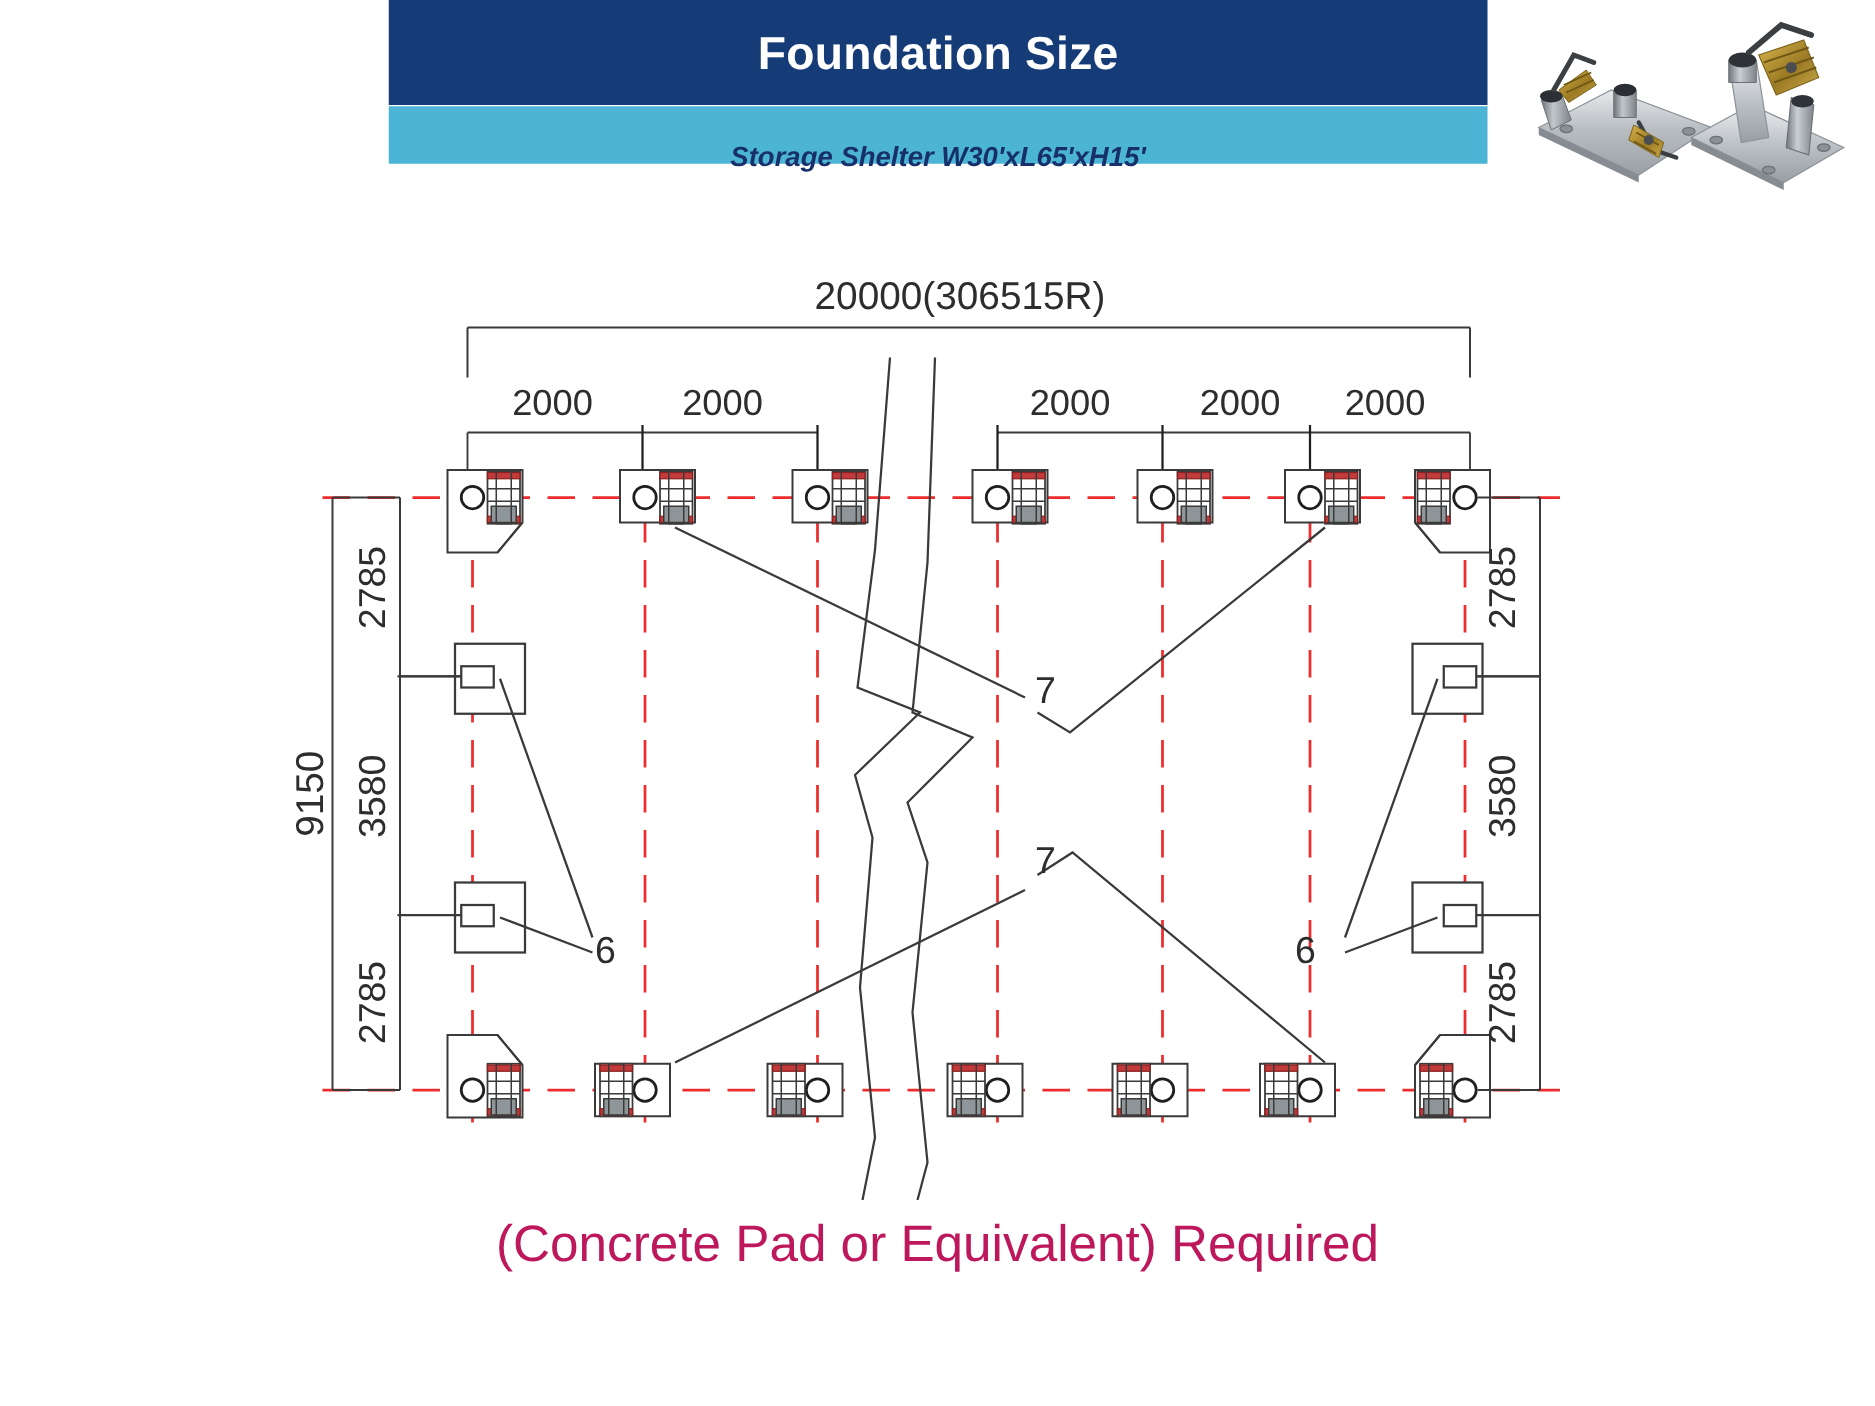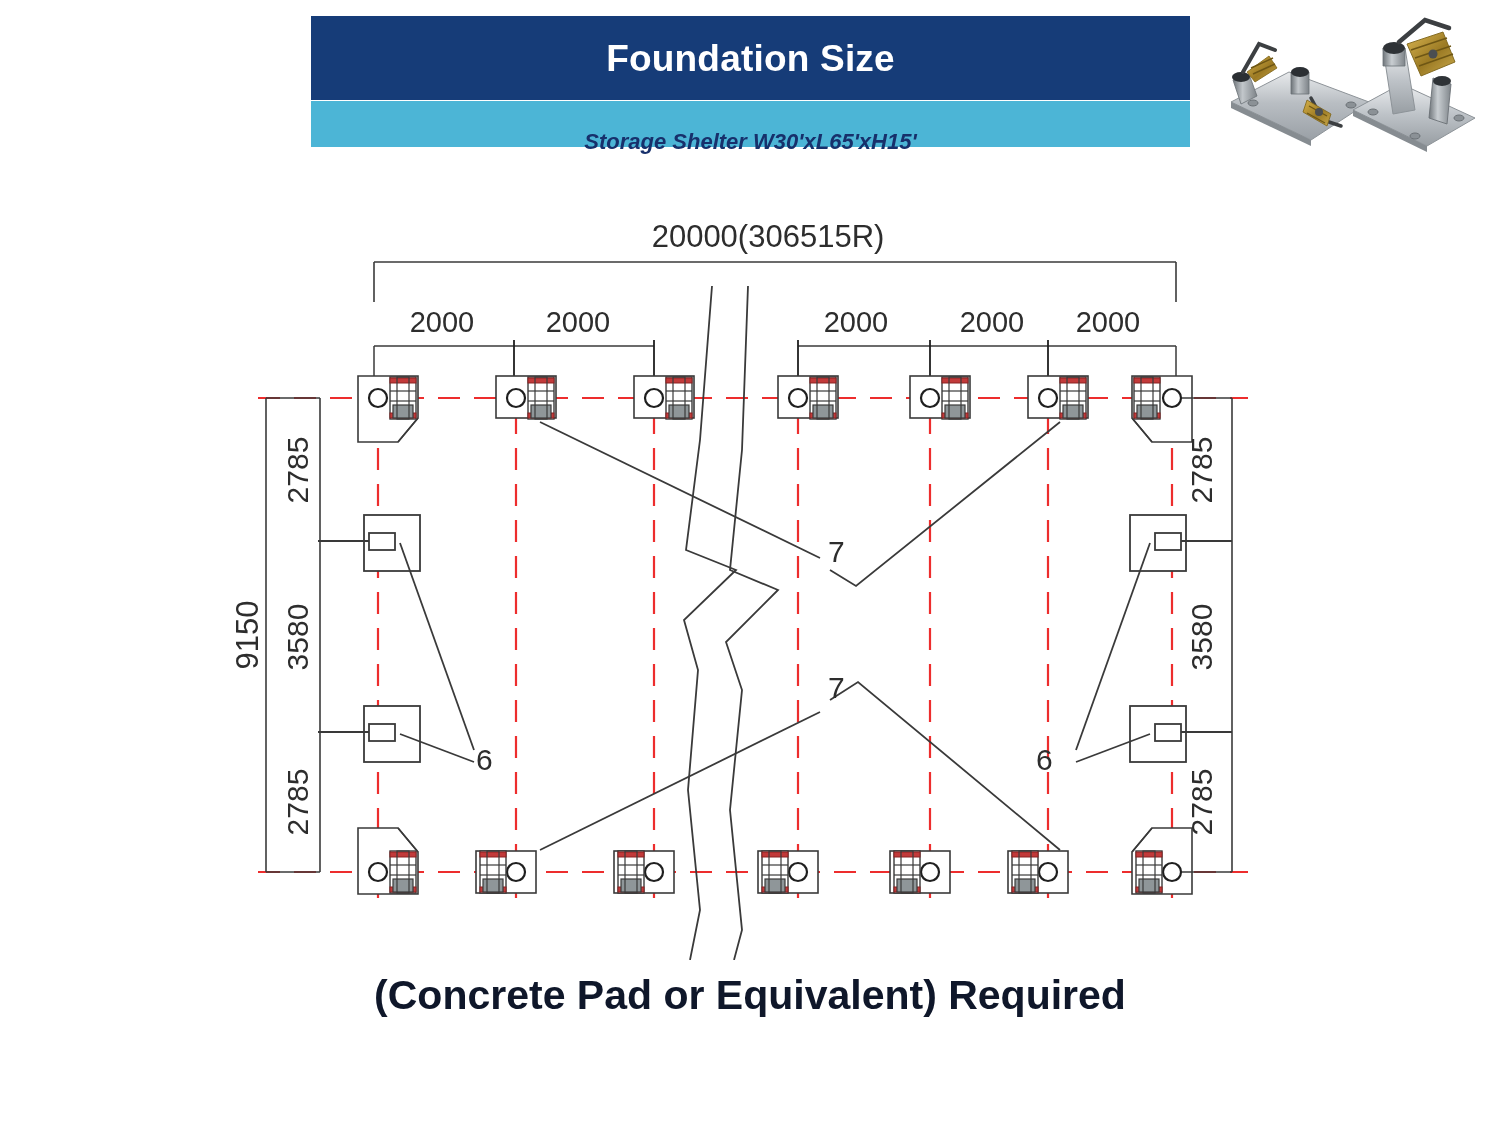--- a/index.html
+++ b/index.html
@@ -7,21 +7,21 @@
   body{
     width:1500px;height:1125px;
     background:#ffffff;
     font-family:"Liberation Sans",sans-serif;
     position:relative;
     overflow:hidden;
   }
 
   
   #header-block{
-    position:absolute;left:311px;top:16px;width:879px;height:131px;
+    position:absolute;left:311px;top:0;width:879px;height:131px;
   }
   #title-band{
     position:absolute;left:0;top:0;width:100%;height:84px;
     background:#163C78;
     display:flex;align-items:center;justify-content:center;
   }
   #title-text{
     color:#ffffff;
     font-size:37px;
     font-weight:bold;
@@ -53,23 +53,23 @@
     position:absolute;left:0;top:150px;width:1356px;height:810px;
   }
   #drawing-svg{display:block;}
 
   
   #footer-note{
     position:absolute;left:0;top:975px;width:1500px;
     text-align:center;
   }
   #footer-text{
-    color:#0f172a;
+    color:#be185d;
     font-size:41px;
-    font-weight:bold;
+    font-weight:normal;
     line-height:1;
   }
 </style>
 </head>
 <body>
 
 <div id="header-block">
   <div id="title-band">
     <span id="title-text">Foundation Size</span>
   </div>

